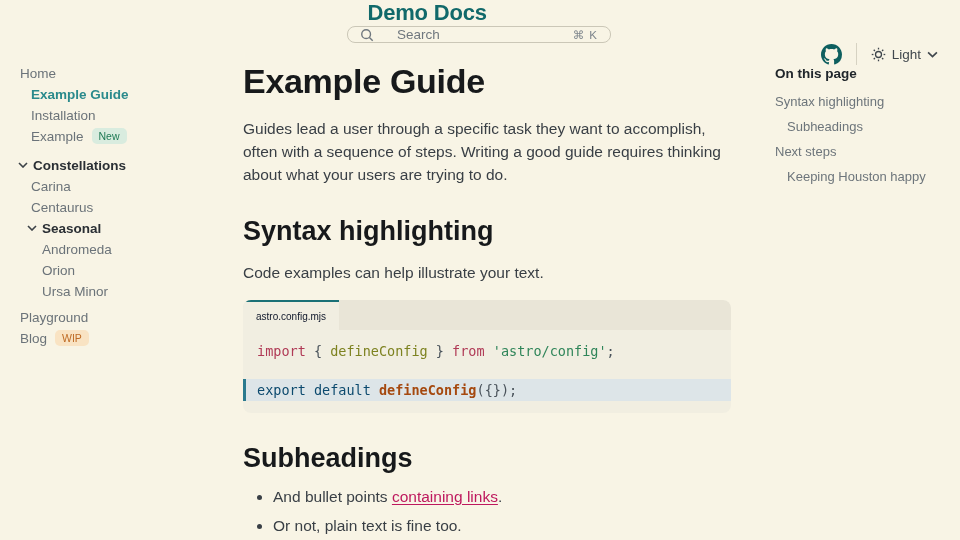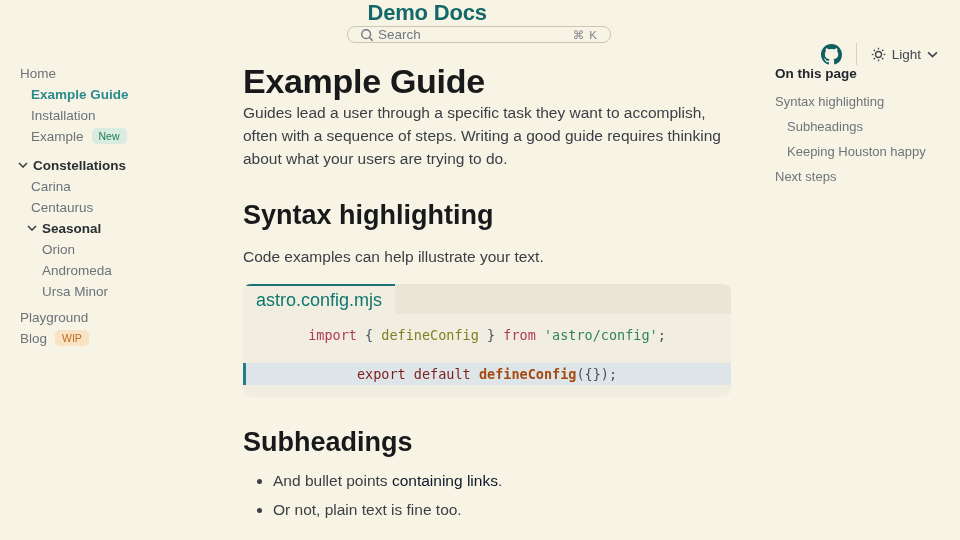--- a/index.html
+++ b/index.html
@@ -26,21 +26,21 @@
     cursor: pointer;
   }
   .search-btn {
     width: 264px;
     height: 33px;
     border: 1px solid #cbc7b7;
     border-radius: 8px;
     background: transparent;
     display: flex;
     align-items: center;
-    gap: 4px;
+    gap: 23px;
     padding: 0 12px;
     font-family: "Liberation Sans", sans-serif;
     font-size: 13.5px;
     color: #6f777e;
     cursor: pointer;
   }
   .search-btn .kbd {
     margin-left: auto;
     font-size: 11.5px;
     color: #7d858c;
@@ -79,44 +79,44 @@
     border-radius: 5px; font-size: 10.5px; font-weight: 400;
   }
   .badge.new { background: #d9ecdf; color: #1f7a55; }
   .badge.wip { background: #f9e3c3; color: #bf6b24; }
   
   .main { width: 488px; padding-top: 18px; flex-shrink: 0; }
   .main h1 {
     font-size: 34px; font-weight: 700; color: #17191b; letter-spacing: -0.3px;
   }
   .main h2 { font-size: 27px; font-weight: 700; color: #17191b; margin-top: 30px; }
-  .para { font-size: 15.5px; line-height: 23px; color: #393f45; }
+  .para { margin-top: 16px; font-size: 15.5px; line-height: 23px; color: #393f45; }
   .para.tight { margin-top: 14px; }
   
   .code-card { margin-top: 16px; border-radius: 8px; background: #f1eee1; overflow: hidden; }
   .tabbar { background: #e9e5d7; height: 30px; display: flex; border-radius: 8px 8px 0 0; }
   .tab {
     background: #f1eee1; border-top: 2px solid #1a7076;
     padding: 6px 13px; display: flex; align-items: center;
-    font-size: 18px; color: #0f766e; border-radius: 2px 0 0 0;
-  }
-  .code { padding: 10px 0 12px; font-family: "DejaVu Sans Mono", monospace; font-size: 13.5px; text-align: center; }
+    font-size: 10px; color: #0f172a; border-radius: 2px 0 0 0;
+  }
+  .code { padding: 10px 0 12px; font-family: "DejaVu Sans Mono", monospace; font-size: 13.5px; }
   .code-line { padding: 3px 14px; white-space: pre; }
   .code-line.blank { height: 17px; }
   .code-line.hl { background: #dde5e8; border-left: 3px solid #2a7a8e; padding-left: 11px; }
   .kw-red { color: #b03a56; }
-  .kw-green { color: #7f1d1d; }
+  .kw-green { color: #0c4a6e; }
   .ident { color: #7d8220; }
   .str { color: #2f8559; }
   .fn { color: #a5490f; font-weight: 700; }
   .punct { color: #49525a; }
   
   .bullets { margin-top: 14px; padding-left: 30px; font-size: 15.5px; color: #393f45; }
   .bullets li { margin-bottom: 11px; }
-  .bullets a { color: #0f172a; text-underline-offset: 2px; cursor: pointer; text-align: center; }
+  .bullets a { color: #be185d; text-decoration: underline; text-underline-offset: 2px; cursor: pointer; text-align: center; }
   
   .toc { margin-left: 44px; padding-top: 22px; width: 175px; }
   .toc-title { font-size: 13.5px; font-weight: 700; color: #20262b; margin-bottom: 13px; }
   .toc-link {
     display: block; font-size: 13px; color: #6d757b;
     margin-bottom: 10px; text-decoration: none; cursor: pointer;
   }
   .toc-link.lvl2 { padding-left: 12px; }
   .toc-link.active { color: #36808c; }
 </style>
@@ -193,22 +193,22 @@
     <a class="side-row lvl1">Centaurus</a>
 
     <div class="side-row side-group lvl1g">
       <span class="caret">
         <svg width="10" height="6" viewBox="0 0 10 6" fill="none" stroke="currentColor" stroke-width="1.6">
             <path d="M1 1l4 4 4-4"></path>
           </svg>
       </span>
       <span>Seasonal</span>
     </div>
+    <a class="side-row lvl2">Andromeda</a>
     <a class="side-row lvl2">Orion</a>
-    <a class="side-row lvl2">Andromeda</a>
     <a class="side-row lvl2">Ursa Minor</a>
 
     <a class="side-row gap5">Playground</a>
     <a class="side-row">
       <span>Blog</span>
       <span class="badge wip">WIP</span>
     </a>
   </aside>
 
   <main class="main">
@@ -234,16 +234,16 @@
       <li><span>And bullet points </span><a>containing links</a><span>.</span></li>
       <li>Or not, plain text is fine too.</li>
     </ul>
 
   </main>
 
   <aside class="toc">
     <div class="toc-title">On this page</div>
     <a class="toc-link">Syntax highlighting</a>
     <a class="toc-link lvl2">Subheadings</a>
+    <a class="toc-link">Next steps</a>
     <a class="toc-link lvl2">Keeping Houston happy</a>
-    <a class="toc-link">Next steps</a>
   </aside>
 </div>
 
 </body></html>

